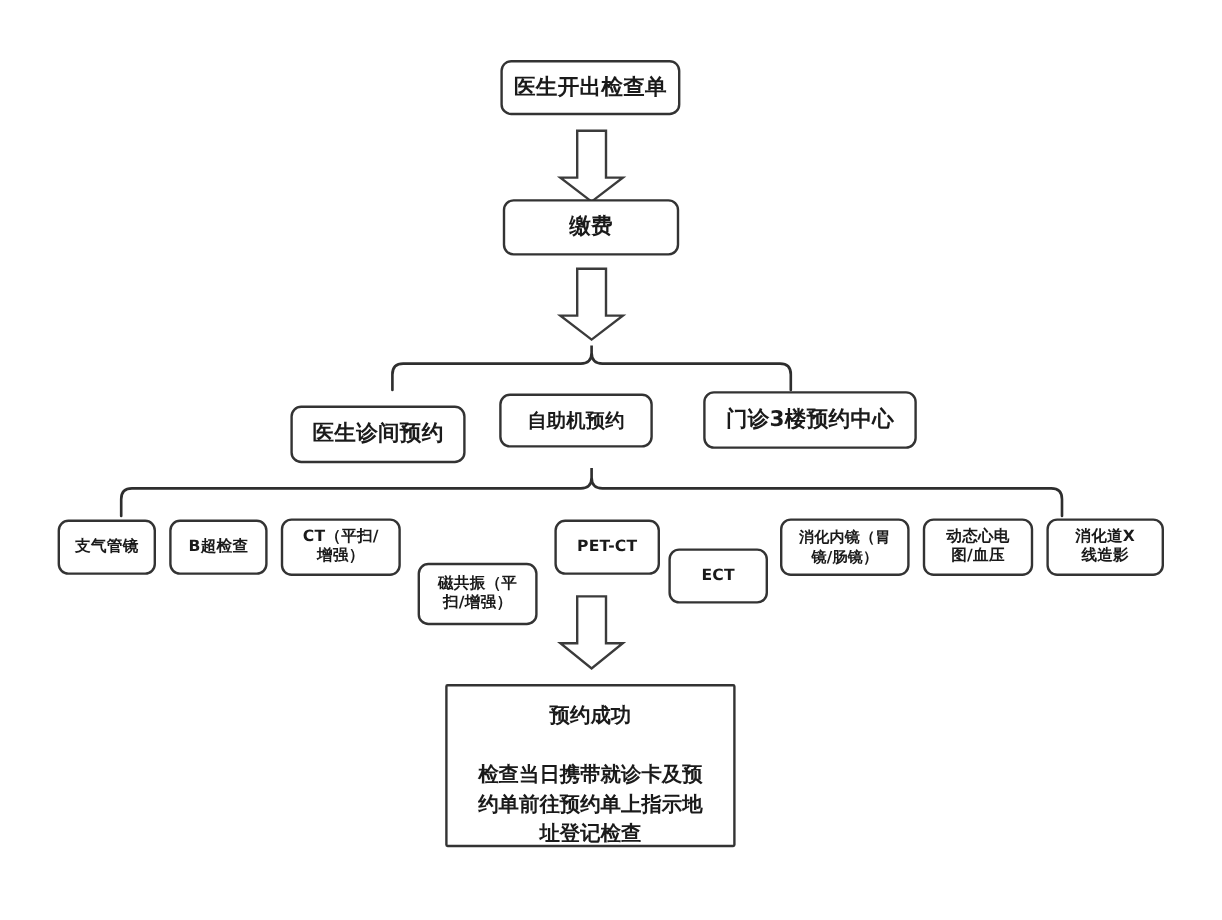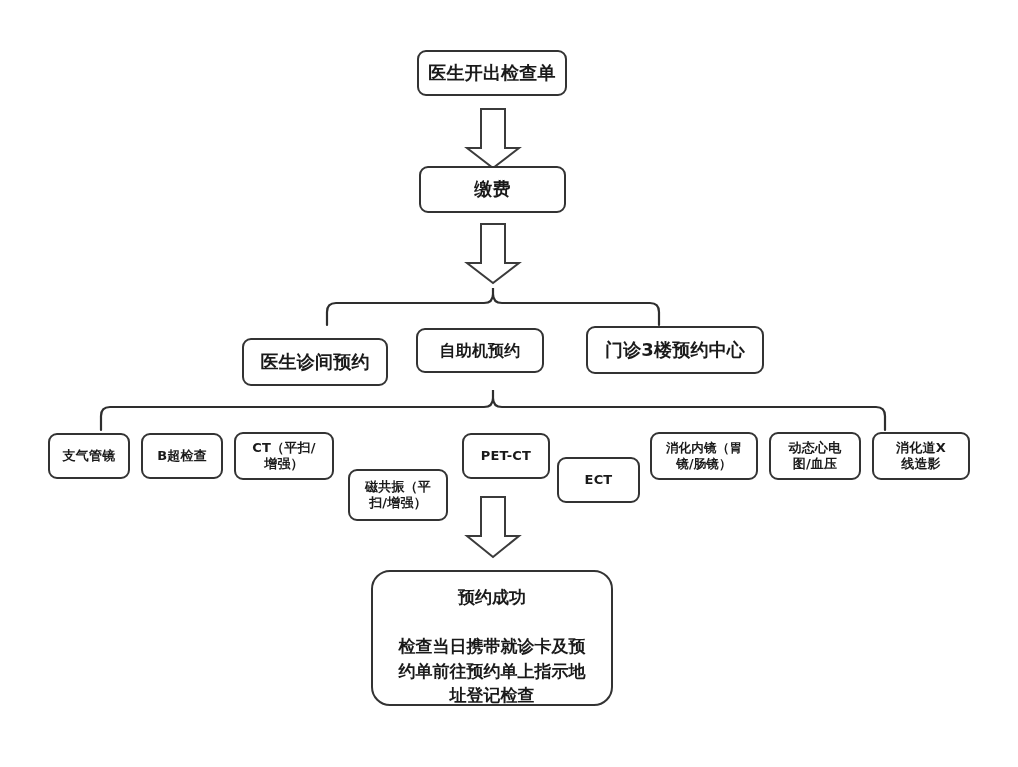--- a/index.html
+++ b/index.html
@@ -40,21 +40,21 @@
   .leaf-label {
     display: block;
     padding: 0 4px;
     white-space: pre-line;
   }
 
   .result-box {
     position: absolute;
     box-sizing: border-box;
     border: 2px solid #333333;
-    border-radius: 19px;
+    border-radius: 2px;
     background: #ffffff;
     display: flex;
     flex-direction: column;
     align-items: center;
     justify-content: flex-start;
     text-align: center;
     color: #1a1a1a;
     padding: 14px 16px 10px 16px;
   }
   .result-title {

